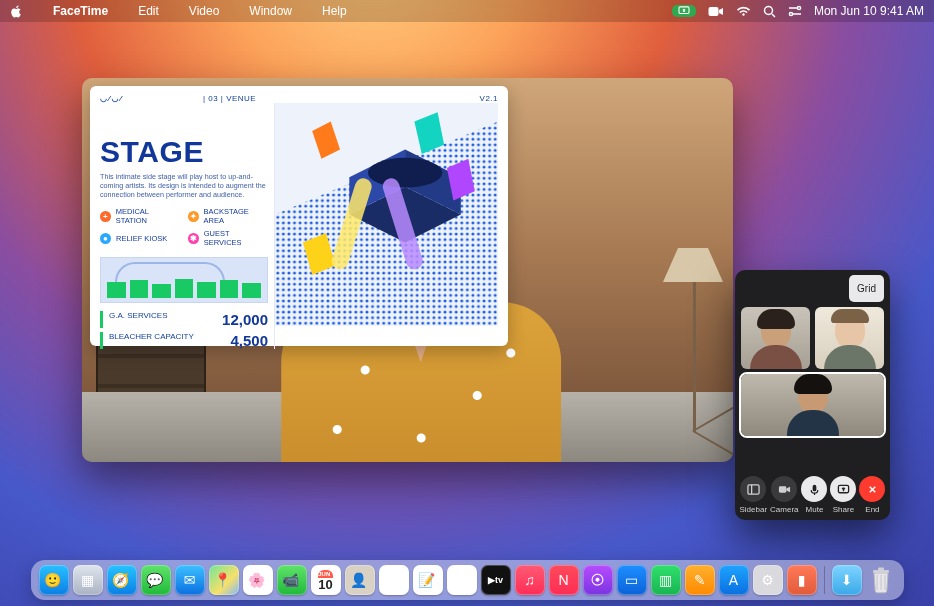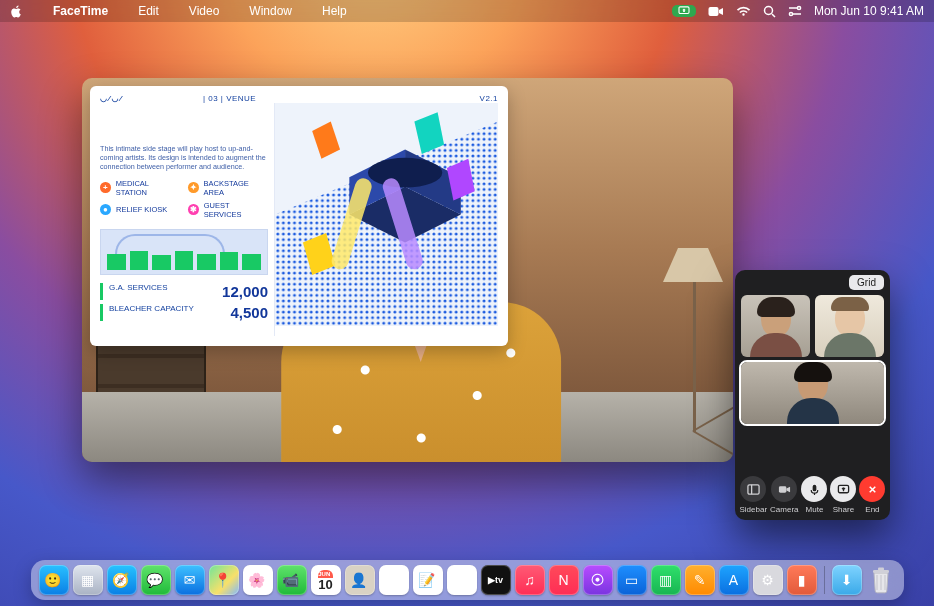--- a/index.html
+++ b/index.html
@@ -90,21 +90,21 @@
   .iso{position:relative;overflow:hidden;border-left:1px solid #e3e9f6;margin-left:6px;}
   .iso svg{position:absolute;inset:0;}
 
   
   .ft-panel{
     position:absolute; right:44px; top:270px; width:155px; height:250px;
     background:#1f1f21; border-radius:10px; box-shadow:0 18px 40px rgba(0,0,0,.55);
     display:flex; flex-direction:column; overflow:hidden;
   }
   .ft-top{display:flex;justify-content:flex-end;padding:5px 6px;}
-  .grid-btn{background:#e9e9ec;color:#222;border-radius:5px;font-size:10px;padding:2px 8px;font-weight:500;}
+  .grid-btn{background:#e9e9ec;color:#222;border-radius:5px;font-size:10px;padding:8px 8px;font-weight:500;}
   .tiles{flex:1;display:flex;flex-direction:column;gap:5px;padding:0 6px 0 6px;}
   .row2{display:flex;gap:5px;}
   .tile{flex:1;border-radius:6px;overflow:hidden;position:relative;background:#333;}
   .tile.small{height:62px;}
   .tile.self{height:62px;width:72px;margin-left:auto;outline:2px solid #fff;}
   .tile .bg{position:absolute;inset:0;}
   .face{position:absolute;left:50%;transform:translateX(-50%);}
   .ft-controls{display:flex;justify-content:space-around;align-items:flex-start;padding:6px 4px 6px;gap:2px;}
   .ctrl{display:flex;flex-direction:column;align-items:center;gap:3px;color:#cfcfd2;font-size:8px;}
   .cbtn{width:26px;height:26px;border-radius:50%;background:#3a3a3d;display:grid;place-items:center;}
@@ -212,20 +212,21 @@
 
   <div class="pres">
     <div class="hdr">
       <span class="logo">◡⁄◡⁄</span>
       <span class="mid">| 03 | VENUE</span>
       <span class="ver">V2.1</span>
     </div>
     <div class="leftcol">
       <h1>
         <br>
+        <span>STAGE</span>
       </h1>
       <p class="desc">This intimate side stage will play host to up-and-coming artists. Its design is intended to augment the connection between performer and audience.</p>
       <div class="legend">
         <div class="lg">
             <span class="dot d1">+</span>
             <span>MEDICAL STATION</span>
           </div>
         <div class="lg">
             <span class="dot d2">✦</span>
             <span>BACKSTAGE AREA</span>

